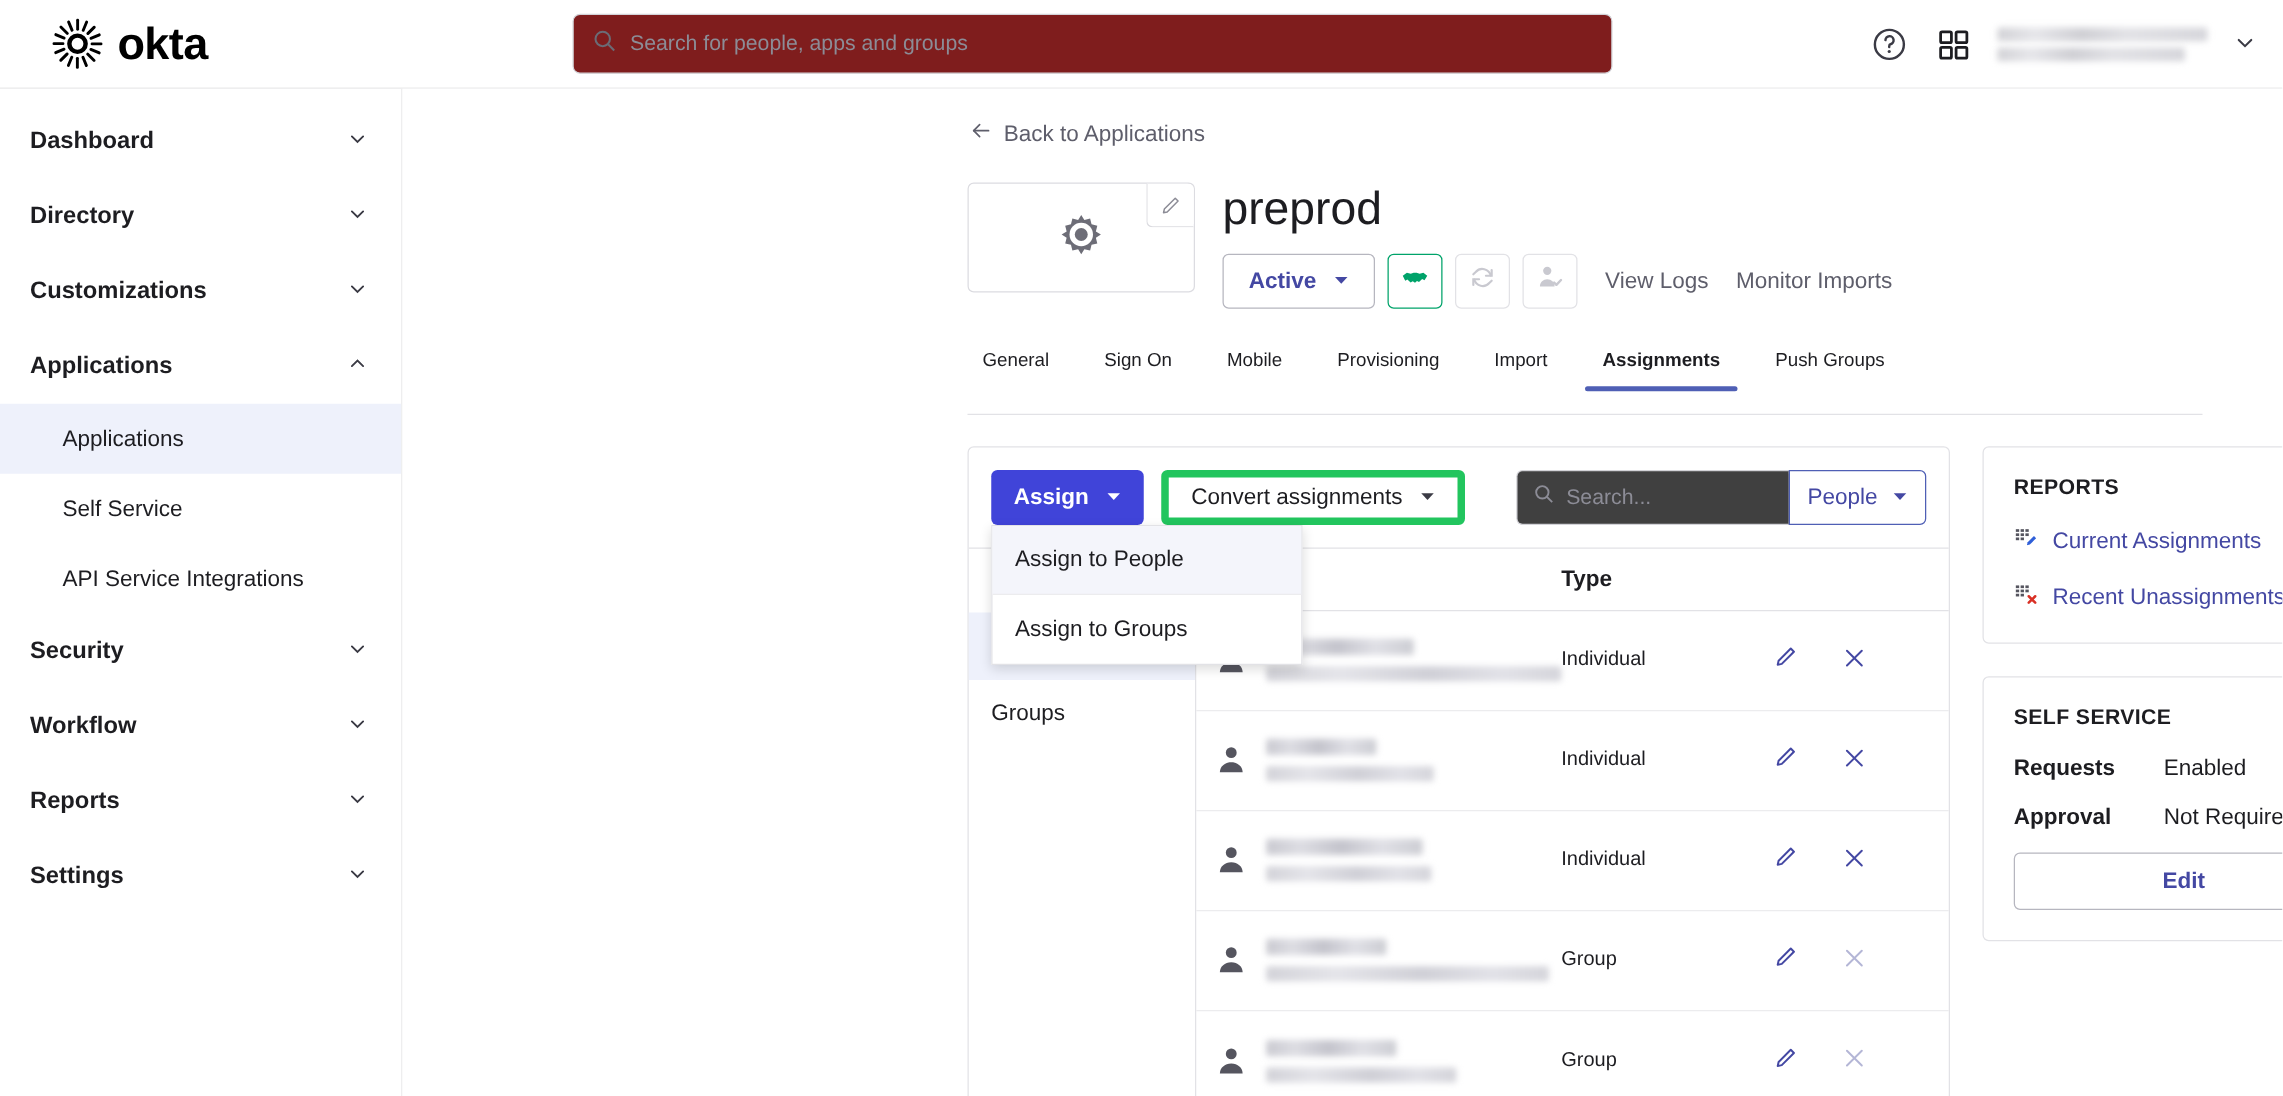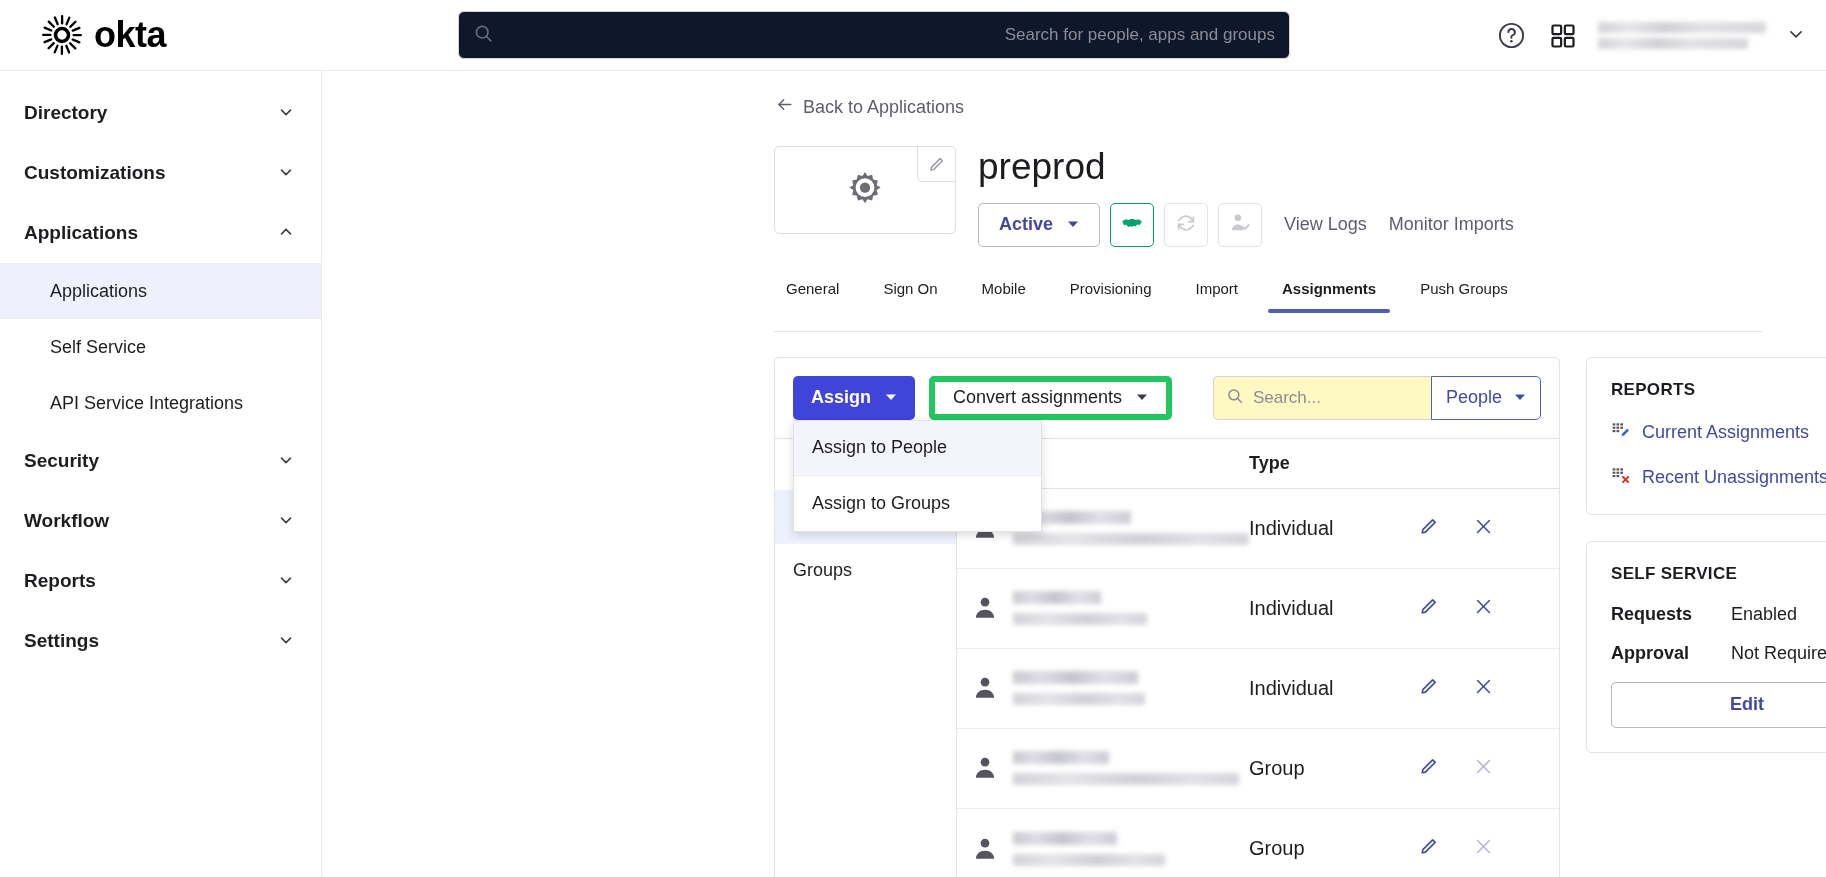--- a/index.html
+++ b/index.html
@@ -23,22 +23,21 @@
   }
   .logo-wrap { display: flex; align-items: center; gap: 11px; padding-left: 22px; width: 322px; }
   .okta-mark { width: 42px; height: 42px; }
   .okta-word { font-size: 36px; font-weight: 700; letter-spacing: -0.5px; color: #000; line-height: 1; }
 
   .global-search {
     position: absolute; left: 458px; top: 11px;
     width: 832px; height: 48px;
     border: 1px solid #d3d3d8; border-radius: 6px;
     display: flex; align-items: center; padding: 0 14px; gap: 10px;
-    background: #0f172a;
-    justify-content: space-between;
+    background: #7f1d1d;
   }
   .global-search .ph { color: #8c8c96; font-size: 17px; }
 
   .top-right { position: absolute; right: 20px; top: 0; height: 71px; display: flex; align-items: center; gap: 18px; }
   .icon-btn-plain { width: 34px; height: 34px; display: flex; align-items: center; justify-content: center; cursor: pointer; }
   .user-blur { width: 170px; height: 38px; display: flex; flex-direction: column; justify-content: center; gap: 5px; }
   .blur-line { height: 11px; border-radius: 2px;
     background: linear-gradient(90deg,#d2d2d6 0%,#e6e6ea 18%,#cfcfd4 40%,#e2e2e6 62%,#d6d6db 100%);
     filter: blur(2.4px); }
   .blur-line.l1 { width: 168px; }
@@ -132,21 +131,21 @@
   }
   .btn-outline {
     height: 44px; border: 6px solid #22c55e; border-radius: 5px; background: #fff;
     display: flex; align-items: center; gap: 14px; padding: 0 18px;
     font-size: 18px; color: #1d1d21; cursor: pointer;
   }
   .search-group { margin-left: auto; display: flex; align-items: center; }
   .search-box {
     height: 44px; width: 218px; border: 1px solid #d3d3d8; border-right: none;
     border-radius: 5px 0 0 5px; display: flex; align-items: center; gap: 9px; padding: 0 12px;
-    background: #fef9c3;
+    background: #404040;
   }
   .search-box .ph { font-size: 17px; color: #8c8c96; }
   .people-sel {
     height: 44px; border: 1px solid #4f5fb5; border-radius: 0 5px 5px 0;
     display: flex; align-items: center; gap: 12px; padding: 0 14px;
     font-size: 18px; color: #4448a3; background: #fff; cursor: pointer;
   }
 
   
   .assign-menu {
@@ -181,21 +180,21 @@
   .trow { height: 80px; display: flex; align-items: center; border-bottom: 1px solid #ececee; }
   .trow:last-child { border-bottom: none; }
   .avatar-ico { width: 56px; min-width: 56px; display: flex; justify-content: center; color: #55555f; }
   .names { flex: 1; display: flex; flex-direction: column; gap: 9px; }
   .nm { height: 13px; border-radius: 2px;
     background: linear-gradient(90deg,#c9c9d0 0%,#dddde3 22%,#c4c4cc 48%,#e0e0e6 74%,#cccdd3 100%);
     filter: blur(2.6px); }
   .em { height: 12px; border-radius: 2px;
     background: linear-gradient(90deg,#d2d2d8 0%,#e4e4e9 25%,#cfcfd6 55%,#e1e1e7 80%,#d4d4da 100%);
     filter: blur(2.6px); }
-  .type-cell { width: 170px; font-size: 20px; color: #1d1d21; }
+  .type-cell { width: 170px; font-size: 16px; color: #1d1d21; }
   .act-cell { width: 140px; display: flex; align-items: center; gap: 36px; }
   .ico-edit { color: #4448a3; cursor: pointer; }
   .ico-x { color: #4448a3; font-size: 23px; line-height: 1; cursor: pointer; }
   .ico-x.dim { color: #b4b6d6; }
 
   
   .rail { width: 322px; min-width: 322px; display: flex; flex-direction: column; gap: 26px; }
   .rail-card { border: 1px solid #e2e2e6; border-radius: 5px; background: #fff; padding: 22px 24px 24px 24px; }
   .rail-title { font-size: 17px; font-weight: 700; letter-spacing: .3px; color: #1d1d21; margin-bottom: 20px; }
   .rail-link { display: flex; align-items: center; gap: 11px; font-size: 18px; color: #4448a3; margin-bottom: 20px; cursor: pointer; }
@@ -279,20 +278,28 @@
           <polyline points="6,9.5 12,15.5 18,9.5"></polyline>
         </svg>
       </span>
     </div>
   </div>
 
   <div class="below">
 
     <div class="sidebar">
 
+      <div class="nav-top">
+        <span>Dashboard</span>
+        <span class="chev">
+          <svg width="18" height="18" viewBox="0 0 24 24" fill="none" stroke="#3b3b45" stroke-width="2" stroke-linecap="round">
+              <polyline points="6,9.5 12,15.5 18,9.5"></polyline>
+            </svg>
+        </span>
+      </div>
 
       <div class="nav-top">
         <span>Directory</span>
         <span class="chev">
           <svg width="18" height="18" viewBox="0 0 24 24" fill="none" stroke="#3b3b45" stroke-width="2" stroke-linecap="round">
               <polyline points="6,9.5 12,15.5 18,9.5"></polyline>
             </svg>
         </span>
       </div>
 

